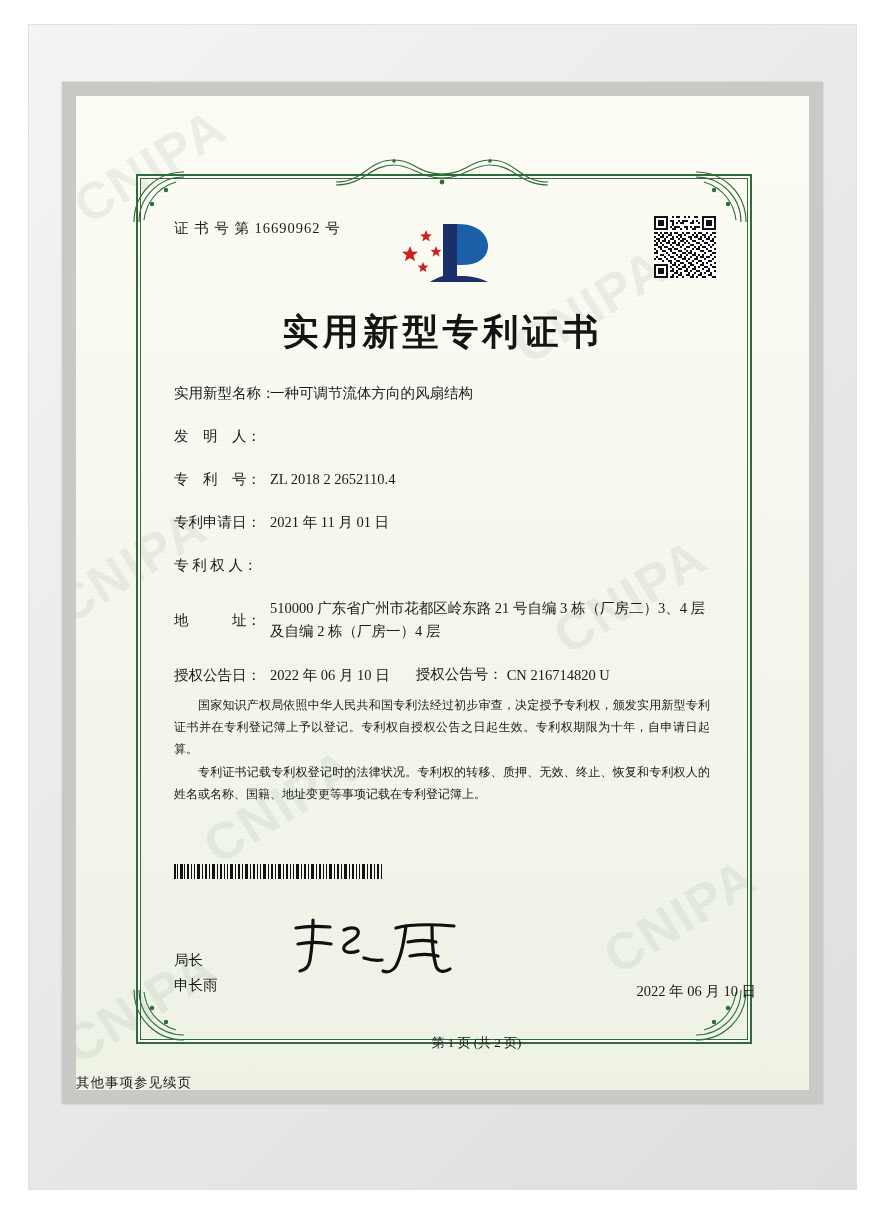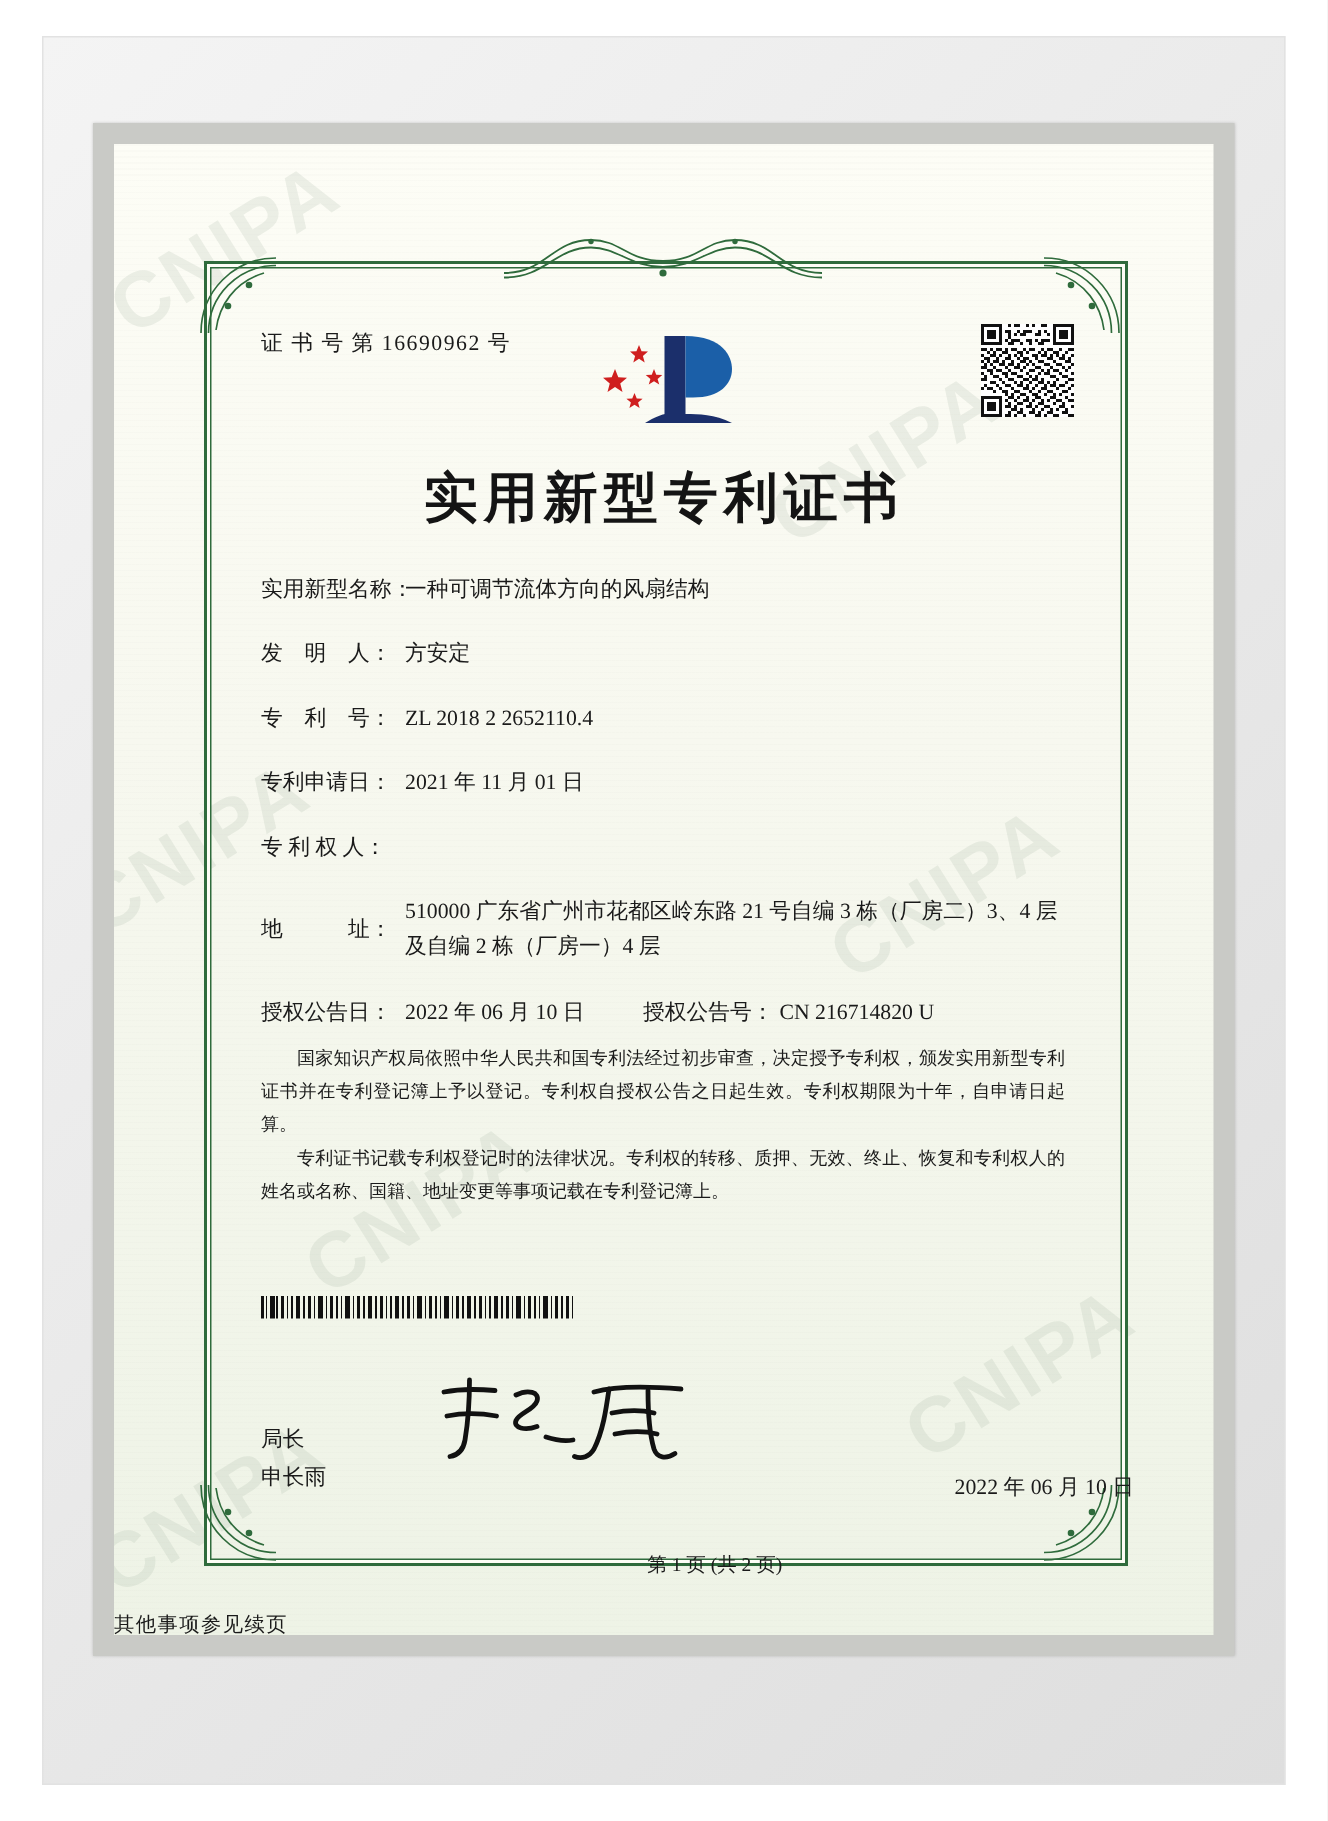--- a/index.html
+++ b/index.html
@@ -161,21 +161,22 @@
   }
   .f-value {
     flex: 1 1 auto;
   }
   .f-value.wrap { line-height: 1.6; }
 
   .inline2 {
     display: flex;
   }
   .inline2 .second {
-    margin-left: 39px;
+    margin-left: 26px;
+    font-family: Liberation Mono, monospace;
   }
 
   .para {
     position: absolute;
     left: 98px;
     top: 598px;
     width: 536px;
     font-size: 12px;
     line-height: 1.85;
     text-align: justify;
@@ -561,21 +562,20 @@
 
       <div class="fields">
 
         <div class="field">
           <span class="f-label">实用新型名称：</span>
           <span class="f-value">一种可调节流体方向的风扇结构</span>
         </div>
 
         <div class="field">
           <span class="f-label">发　明　人：</span>
-          <span class="f-value">方安定</span>
         </div>
 
         <div class="field">
           <span class="f-label">专　利　号：</span>
           <span class="f-value">ZL 2018 2 2652110.4</span>
         </div>
 
         <div class="field">
           <span class="f-label">专利申请日：</span>
           <span class="f-value">2021 年 11 月 01 日</span>

